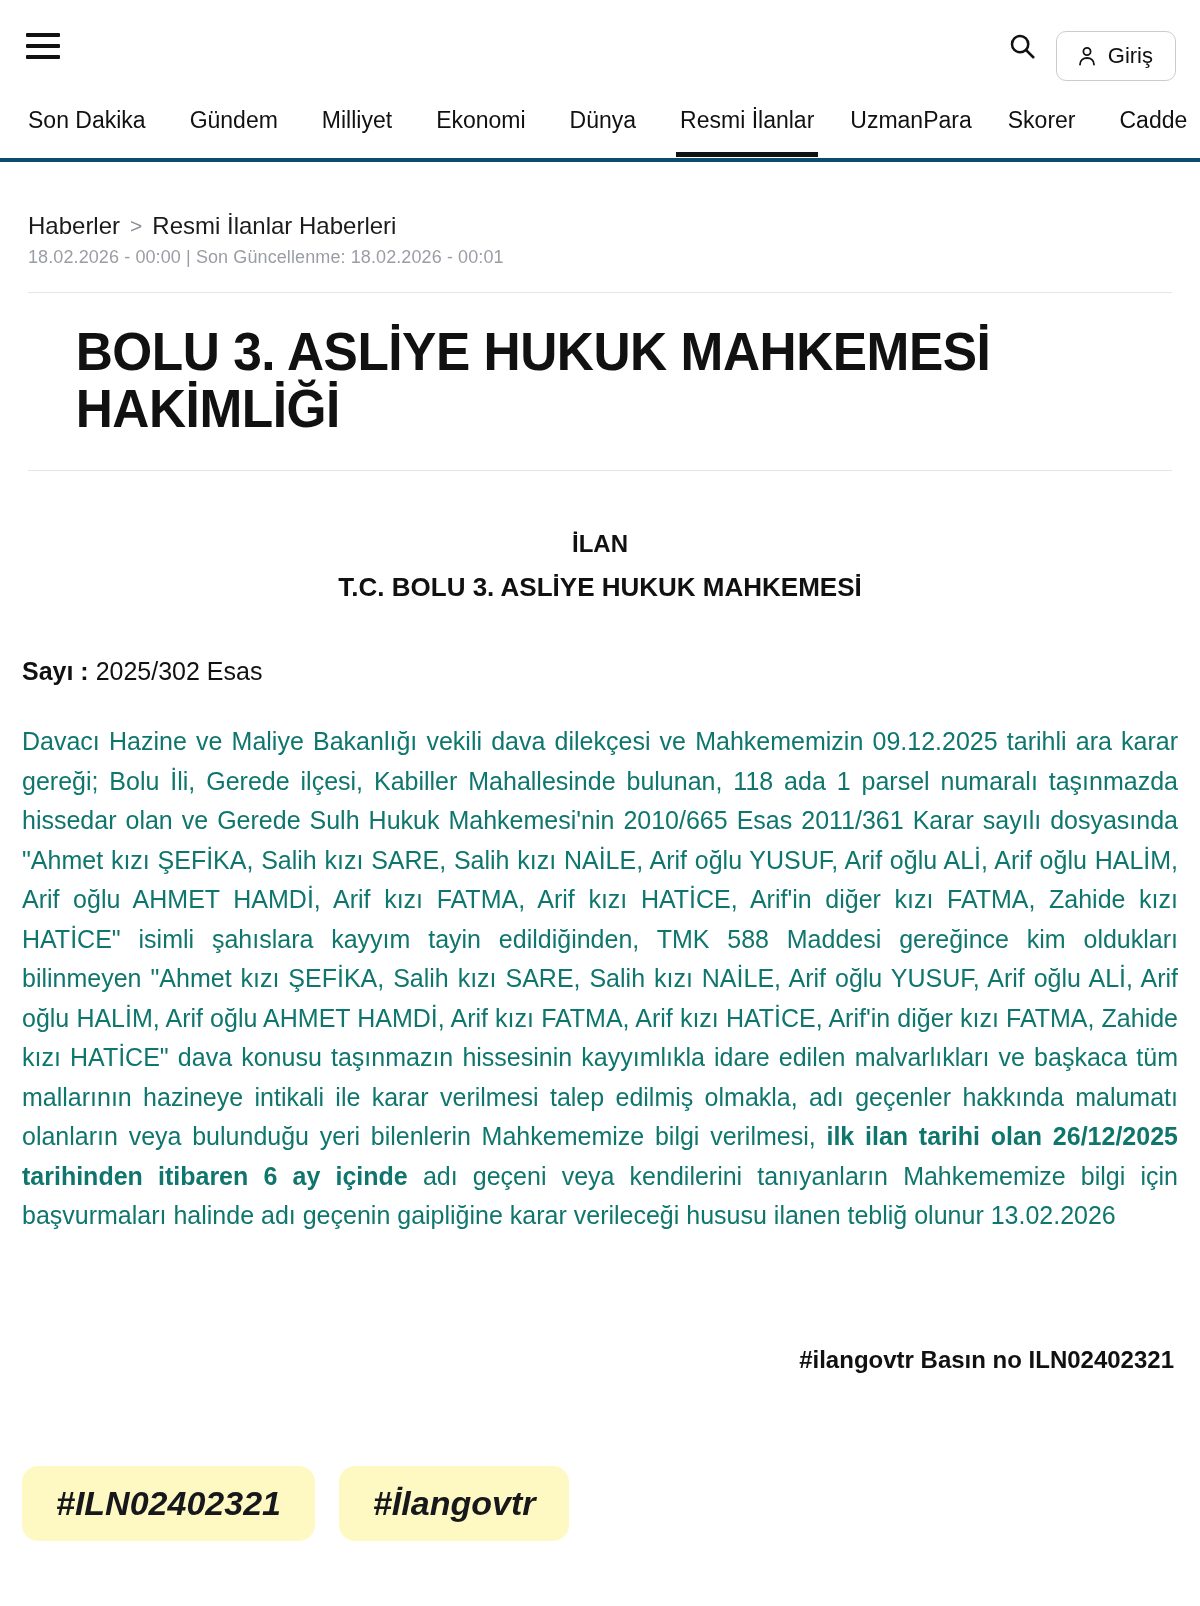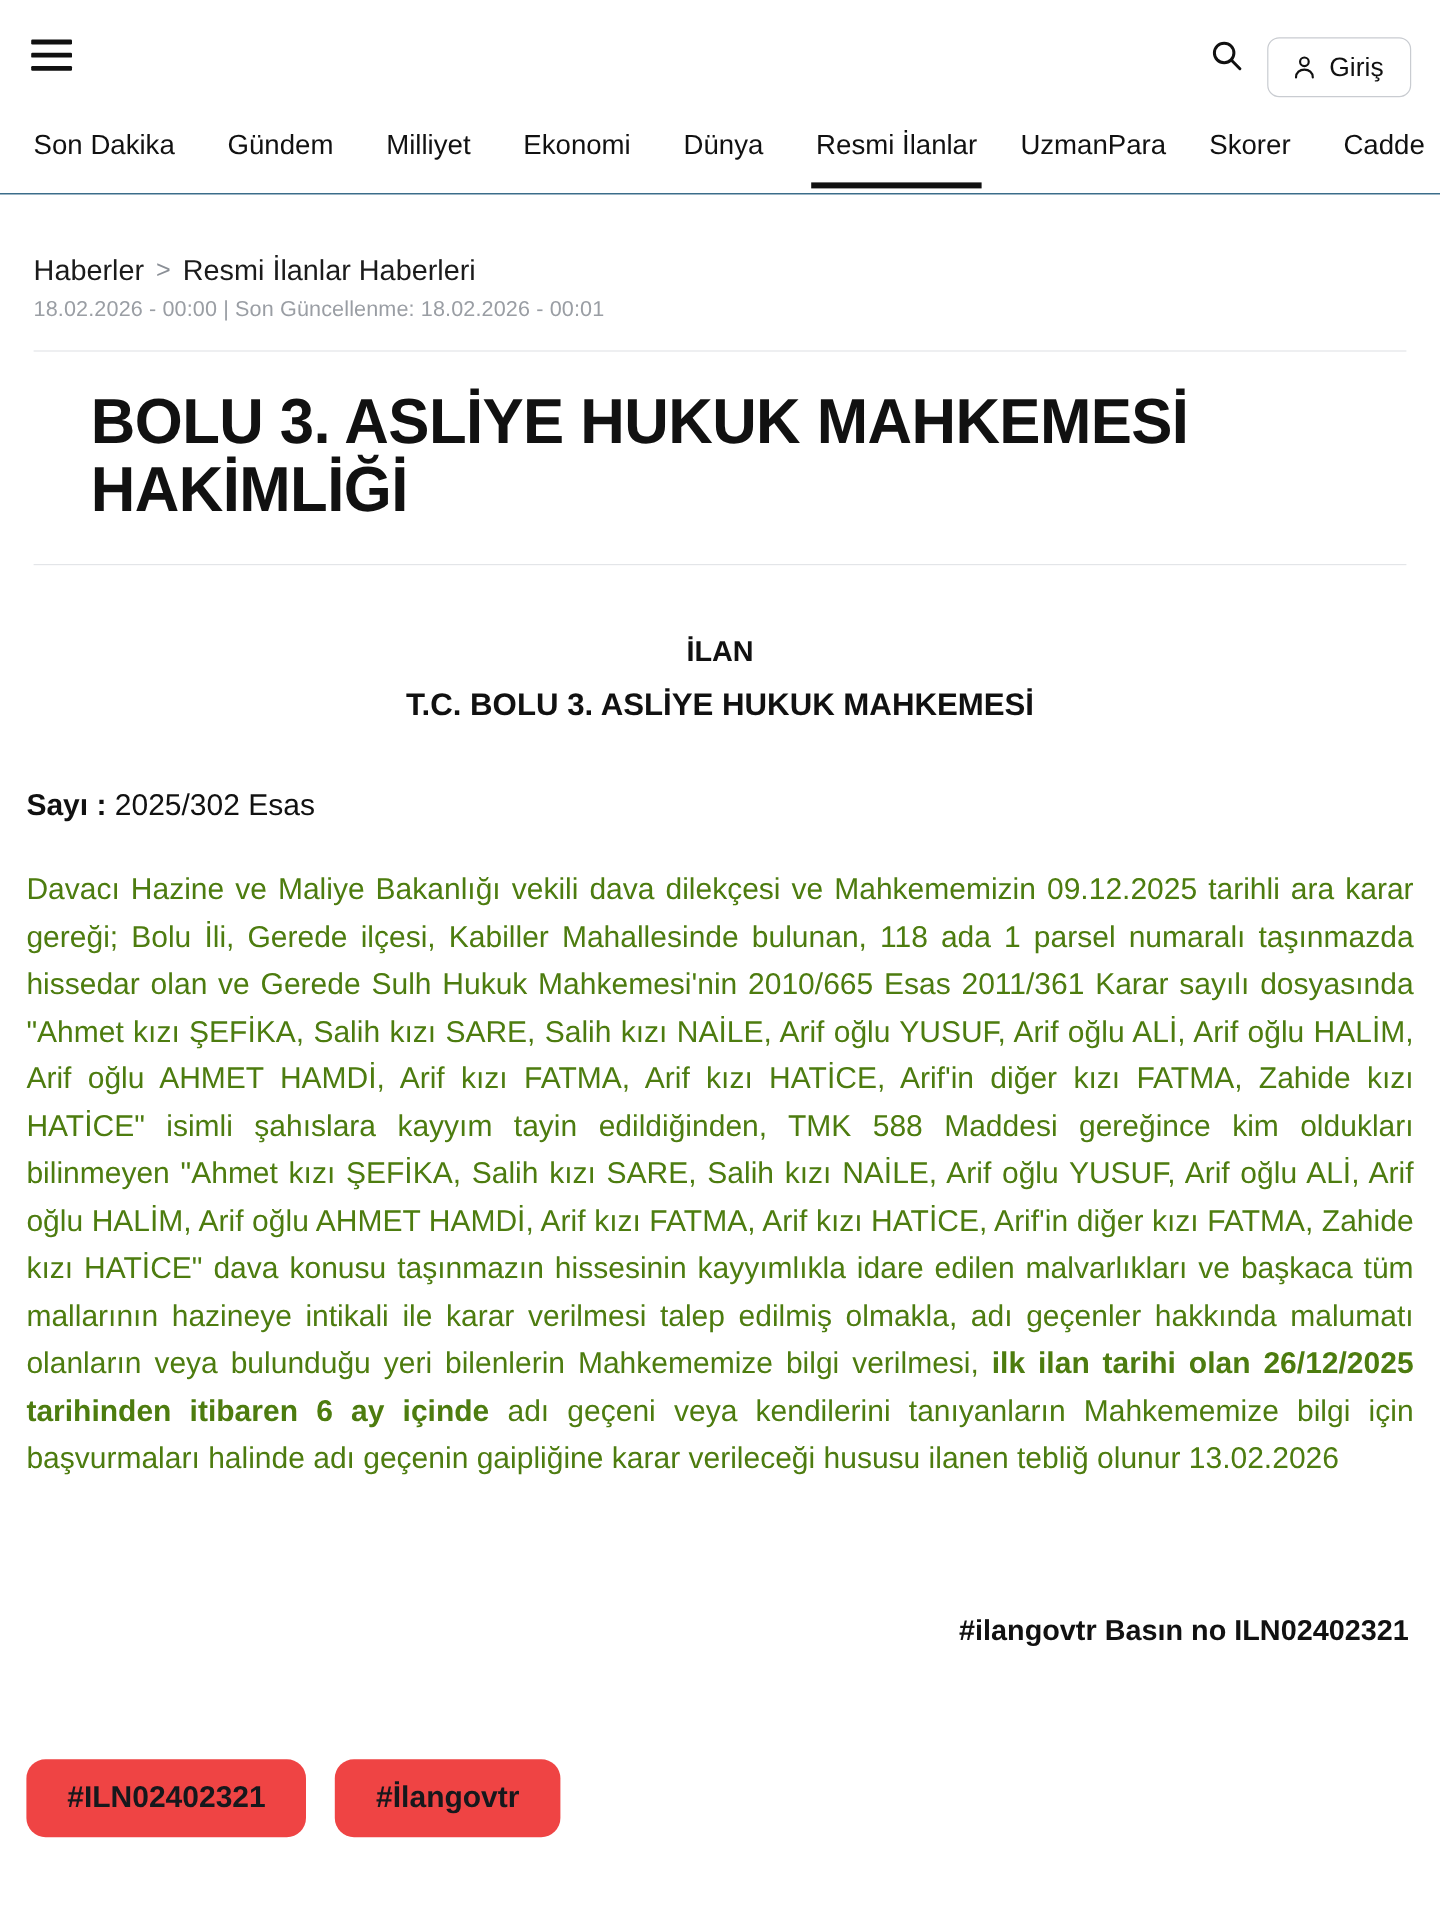--- a/index.html
+++ b/index.html
@@ -74,21 +74,21 @@
     cursor: pointer;
     font-size: 22px;
     color: #111;
     font-family: "Liberation Sans", sans-serif;
     margin-top: 20px;
   }
 
   
   .main-nav {
     height: 70px;
-    border-bottom: 1px solid #0c4a6e;
+    border-bottom: 4px solid #0c4a6e;
     display: flex;
     align-items: flex-start;
     padding: 0 0 0 6px;
     overflow: hidden;
     white-space: nowrap;
   }
   .nav-item {
     position: relative;
     font-size: 23px;
     color: #111;
@@ -167,21 +167,21 @@
     font-size: 25px;
     color: #111;
   }
   .sayi b { font-weight: 700; }
 
   .para {
     margin-top: 36px;
     font-size: 25px;
     line-height: 1.58;
     text-align: justify;
-    color: #4d7c0f;
+    color: #0f766e;
     hyphens: none;
   }
   .para b { font-weight: 700; }
 
   .press-no {
     margin-top: 110px;
     text-align: right;
     font-weight: 700;
     font-size: 24px;
     color: #111;
@@ -189,28 +189,29 @@
   }
 
   
   .tags {
     margin-top: 92px;
     padding: 0 0 40px 22px;
     display: flex;
     gap: 24px;
   }
   .tag {
-    background: #ef4444;
+    background: #fef9c3;
     border-radius: 16px;
     padding: 18px 34px;
-    font-size: 25px;
+    font-size: 34px;
     font-weight: 700;
     color: #16181c;
     cursor: pointer;
     white-space: nowrap;
+    font-style: italic;
   }
 </style>
 </head>
 <body>
 
 <header class="site-header">
   <div class="hamburger">
     <span></span>
     <span></span>
     <span></span>

